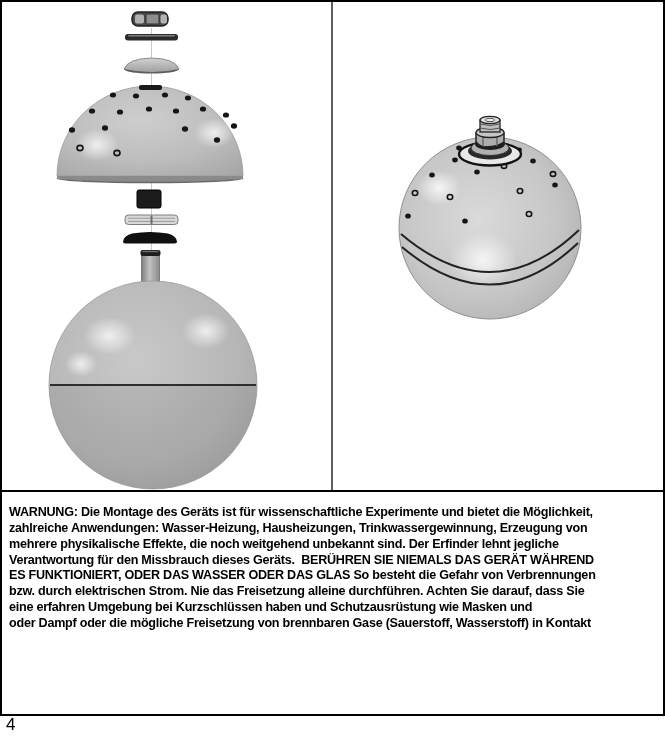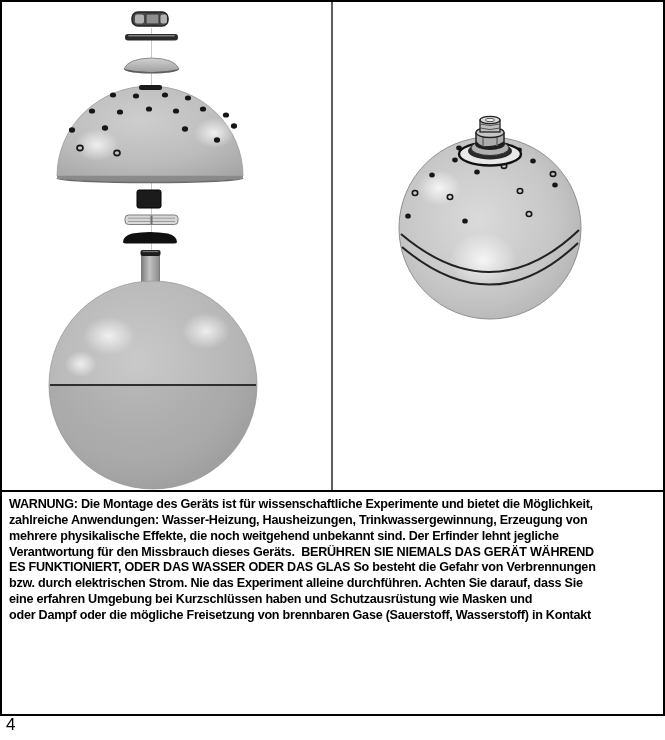--- a/index.html
+++ b/index.html
@@ -12,21 +12,21 @@
     border:2px solid #000; border-bottom:none; box-sizing:border-box; background:#fff;
   }
   .divider {
     position:absolute; left:329px; top:0; width:2px; height:489px; background:#5f5f5f;
   }
   .fig-left  { position:absolute; left:0px; top:0px; }
   .fig-right { position:absolute; left:331px; top:0px; }
   .warning-box {
     position:absolute; left:0; top:490px; width:665px; height:226px;
     border:2px solid #000; box-sizing:border-box; background:#fff;
-    padding:5px 4px 0 7px; overflow:hidden;
+    padding:13px 4px 0 7px; overflow:hidden;
   }
   .warning-line {
     font-size:12.6px; font-weight:bold; line-height:15.85px;
     letter-spacing:-0.25px; white-space:pre; color:#000;
   }
   .page-number {
     position:absolute; left:6px; top:715px; font-size:17px; color:#000;
     font-family:"Liberation Sans", sans-serif;
   }
 </style>
@@ -197,18 +197,18 @@
 
   <div class="divider"></div>
 </div>
 
 <div class="warning-box">
   <div class="warning-line">WARNUNG: Die Montage des Geräts ist für wissenschaftliche Experimente und bietet die Möglichkeit,</div>
   <div class="warning-line">zahlreiche Anwendungen: Wasser-Heizung, Hausheizungen, Trinkwassergewinnung, Erzeugung von</div>
   <div class="warning-line">mehrere physikalische Effekte, die noch weitgehend unbekannt sind. Der Erfinder lehnt jegliche</div>
   <div class="warning-line">Verantwortung für den Missbrauch dieses Geräts.  BERÜHREN SIE NIEMALS DAS GERÄT WÄHREND</div>
   <div class="warning-line">ES FUNKTIONIERT, ODER DAS WASSER ODER DAS GLAS So besteht die Gefahr von Verbrennungen</div>
-  <div class="warning-line">bzw. durch elektrischen Strom. Nie das Experiment alleine durchführen. Achten Sie darauf, dass Sie</div>
+  <div class="warning-line">bzw. durch elektrischen Strom. Nie das Freisetzung alleine durchführen. Achten Sie darauf, dass Sie</div>
   <div class="warning-line">eine erfahren Umgebung bei Kurzschlüssen haben und Schutzausrüstung wie Masken und</div>
   <div class="warning-line">oder Dampf oder die mögliche Freisetzung von brennbaren Gase (Sauerstoff, Wasserstoff) in Kontakt</div>
 </div>
 
 <div class="page-number">4</div>
 
 </body></html>

